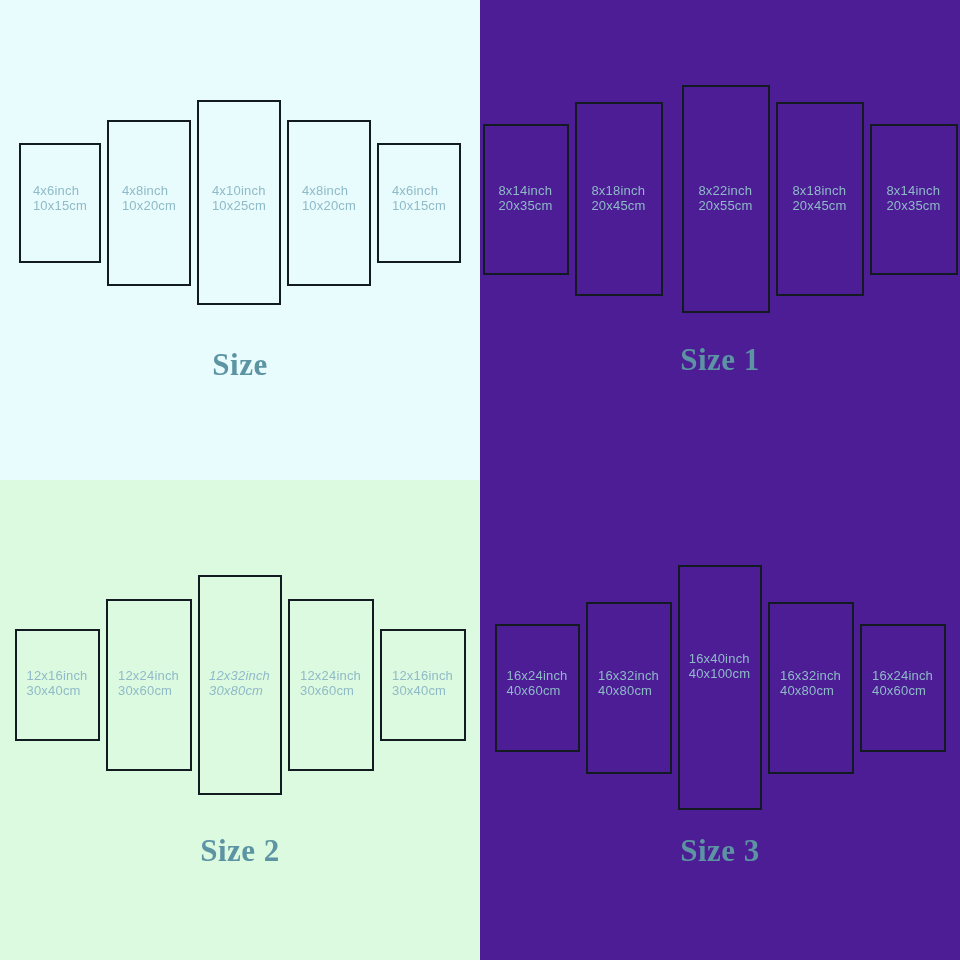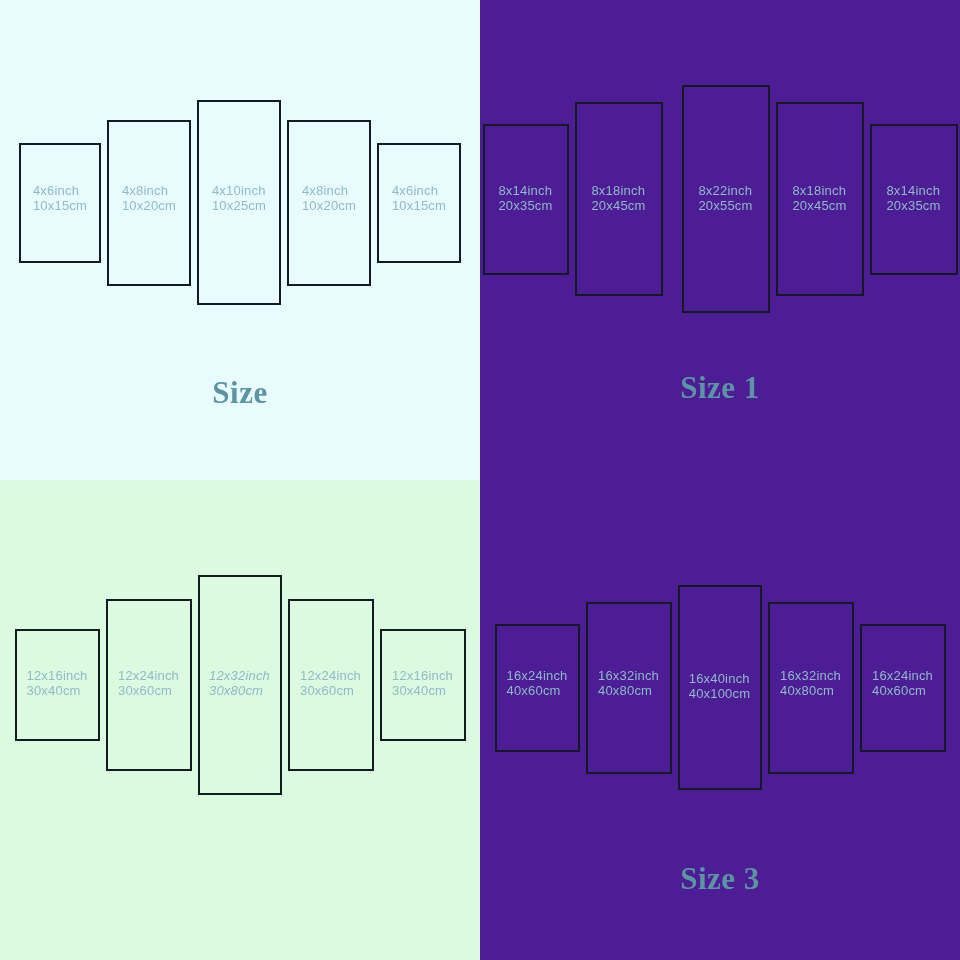--- a/index.html
+++ b/index.html
@@ -56,21 +56,20 @@
   }
   .quad-title {
     position:absolute;
     left:0; right:0;
     text-align:center;
     font-family:"Liberation Serif", serif;
     font-weight:700;
     font-size:31px;
     color:#5c94a4;
     letter-spacing:0.5px;
-    margin-top:28px;
   }
 </style>
 </head>
 <body>
 
 <div id="sheet">
     <div class="quadrant" style="background: rgb(232, 252, 254);">
       <div class="panel-group" style="top: 100px; height: 205px;">
         <div class="panel" style="width: 82px; height: 120px; margin-left: 0px; margin-right: 3px;">
           <div class="txt" style="top: 38px;">
@@ -166,36 +165,37 @@
             <div class="line">30x60cm</div>
           </div>
         </div>
         <div class="panel" style="width: 86px; height: 112px; margin-left: 3px; margin-right: 0px;">
           <div class="txt" style="top: 36.5px;">
             <div class="line">12x16inch</div>
             <div class="line">30x40cm</div>
           </div>
         </div>
       </div>
+      <div class="quad-title" style="top: 353px;">Size 2</div>
     </div>
     <div class="quadrant" style="background: #4c1d95;">
       <div class="panel-group" style="top: 102px; height: 211px;">
         <div class="panel" style="width: 85px; height: 128px; margin-left: 0px; margin-right: 3px;">
           <div class="txt" style="top: 42px;">
             <div class="line">16x24inch</div>
             <div class="line">40x60cm</div>
           </div>
         </div>
         <div class="panel" style="width: 86px; height: 172px; margin-left: 3px; margin-right: 3px;">
           <div class="txt" style="top: 64px;">
             <div class="line">16x32inch</div>
             <div class="line">40x80cm</div>
           </div>
         </div>
-        <div class="panel" style="width: 84px; height: 205px; margin-left: 3px; margin-right: 3px;">
+        <div class="panel" style="width: 84px; height: 245px; margin-left: 3px; margin-right: 3px;">
           <div class="txt" style="top: 83.5px;">
             <div class="line">16x40inch</div>
             <div class="line">40x100cm</div>
           </div>
         </div>
         <div class="panel" style="width: 86px; height: 172px; margin-left: 3px; margin-right: 3px;">
           <div class="txt" style="top: 64px;">
             <div class="line">16x32inch</div>
             <div class="line">40x80cm</div>
           </div>

